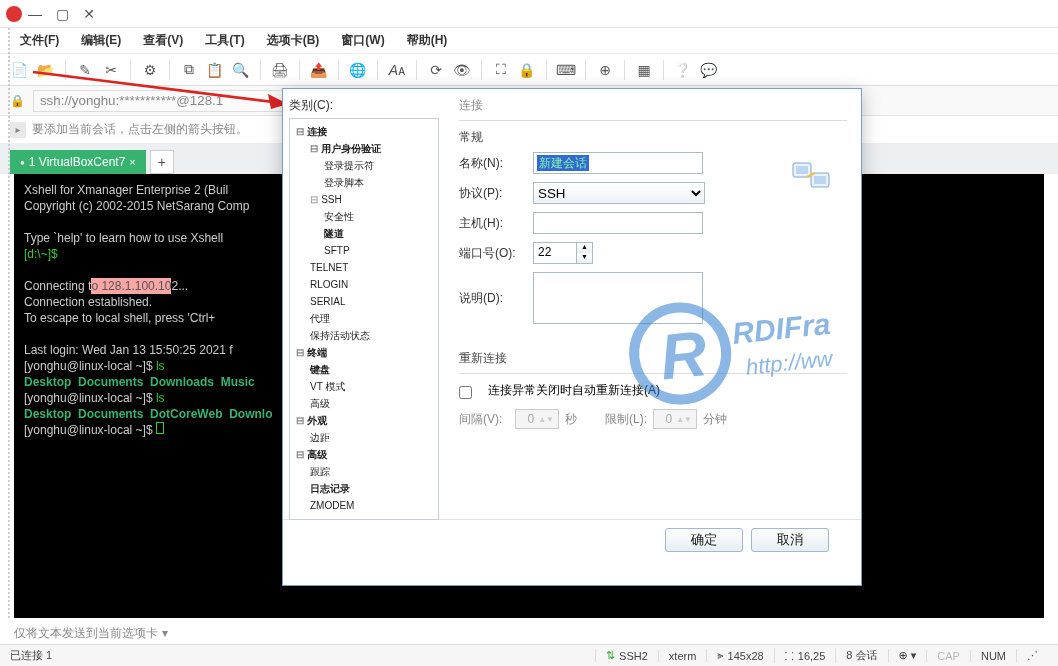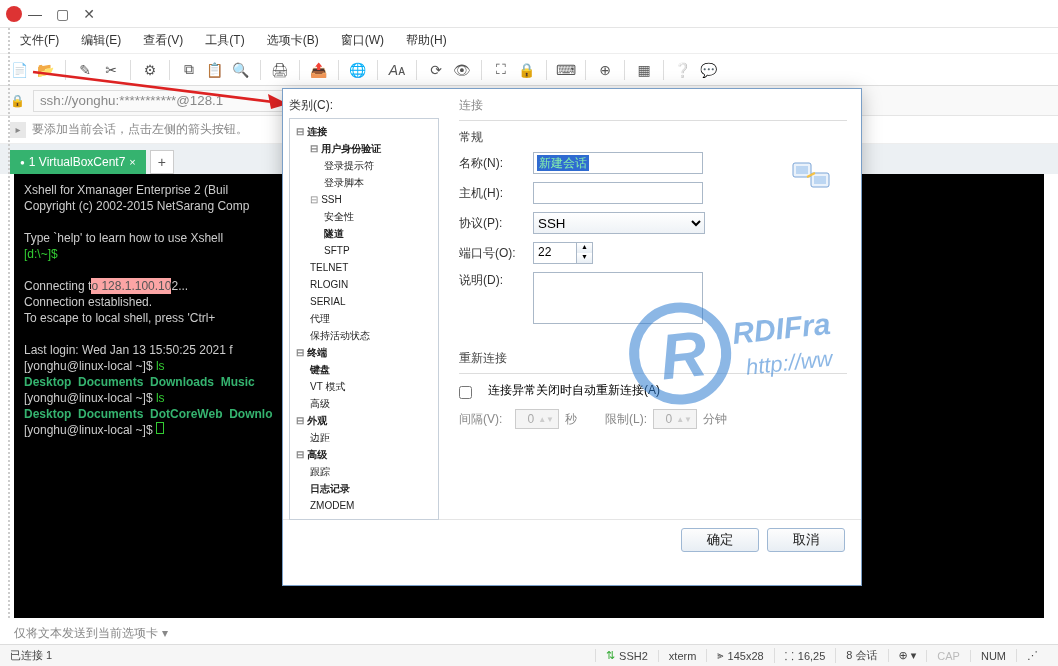--- a/index.html
+++ b/index.html
@@ -6,21 +6,21 @@
 body { width: 1058px; height: 666px; background: #fff; position: relative; overflow: hidden; font-size: 12px; }
 
 
 .titlebar { height: 28px; display: flex; align-items: center; padding: 0 6px; background: #fff; border-bottom: 1px solid #e5e5e5; }
 .titlebar .tb-icon { width: 16px; height: 16px; background: #d33; border-radius: 50%; margin-right: 6px; }
 .titlebar .tb-text { flex: 1; color: #444; }
 .titlebar .win-btns { display: flex; gap: 14px; color: #555; font-size: 14px; }
 
 
 .menubar { height: 26px; display: flex; align-items: center; padding: 0 14px; gap: 10px; color: #333; border-bottom: 1px solid #eee; }
-.menubar span { padding: 3px 6px; cursor: pointer; }
+.menubar span { padding: 3px 6px; cursor: pointer; font-weight: bold; }
 
 
 .toolbar { height: 32px; display: flex; align-items: center; padding: 0 10px; gap: 6px; border-bottom: 1px solid #ddd; }
 .toolbar .tico { width: 20px; height: 20px; display: flex; align-items: center; justify-content: center; color: #555; font-size: 14px; cursor: pointer; }
 .toolbar .sep { width: 1px; height: 20px; background: #ddd; margin: 0 3px; }
 
 
 .addrbar { height: 30px; display: flex; align-items: center; padding: 0 10px; gap: 8px; background: #f9f9f9; border-bottom: 1px solid #e5e5e5; color: #888; }
 .addrbar input { flex: 0 0 280px; border: 1px solid #ddd; height: 22px; padding: 0 6px; background: #fafafa; color: #888; }
 .addrbar .dd { color: #888; }
@@ -81,21 +81,21 @@
 .frow .num .sp { width: 16px; display: flex; flex-direction: column; border-left: 1px solid #aab8c8; }
 .frow .num .sp b { flex: 1; font-size: 7px; text-align: center; background: linear-gradient(#fff,#e8eef4); cursor: pointer; }
 .sel-hl { background: #2f6bd1; color: #86efac; padding: 1px 2px; }
 .desc-box { width: 170px; height: 52px; border: 1px solid #aab8c8; background: #fff; }
 .net-icon { position: absolute; right: 30px; top: 70px; width: 40px; height: 34px; }
 .chk { display: flex; align-items: flex-end; gap: 16px; margin: 4px 0 10px 0; }
 .chk input { width: 13px; height: 13px; }
 .recon-row { display: flex; align-items: center; gap: 6px; color: #888; }
 .recon-row .ni { width: 44px; height: 20px; border: 1px solid #ccc; background: #f4f4f4; color: #aaa; padding: 1px 4px; display: inline-flex; align-items: center; justify-content: flex-end; }
 
-.dlg-foot { height: 40px; display: flex; align-items: center; justify-content: flex-end; padding: 0 16px; gap: 8px; border-top: 1px solid #e5e5e5; }
+.dlg-foot { height: 40px; display: flex; align-items: center; justify-content: flex-end; padding: 0 32px; gap: 8px; border-top: 1px solid #e5e5e5; }
 .btn { width: 78px; height: 24px; background: linear-gradient(#fdfdfd,#e8eef4); border: 1px solid #9fb8d4; border-radius: 3px; cursor: pointer; color: #222; }
 
 
 .arrow { position: absolute; left: 28px; top: 62px; width: 260px; height: 50px; pointer-events: none; }
 
 
 .wm { position: absolute; right: 176px; top: 268px; width: 260px; height: 160px; opacity: .55; pointer-events: none; }
 
 .dotted-left { position: absolute; left: 8px; top: 28px; bottom: 48px; width: 4px; border-left: 2px dotted #ccc; }
 </style>
@@ -257,38 +257,38 @@
     </div>
     <div class="form-pane" style="position:relative">
       <div class="form-title">连接</div>
       <div class="group-line"></div>
       <div class="group-title">常规</div>
       <div class="frow">
         <label>名称(N):</label>
         <div style="width:170px;height:22px;border:1px solid #aab8c8;padding:2px 3px"><span class="sel-hl">新建会话</span></div>
       </div>
       <div class="frow">
+        <label>协议(P):</label>
+        <select><option>SSH</option></select>
+      </div>
+      <div class="frow">
         <label>主机(H):</label>
         <input type="text" value="" style="">
-      </div>
-      <div class="frow">
-        <label>协议(P):</label>
-        <select><option>SSH</option></select>
       </div>
       <div class="frow">
         <label>端口号(O):</label>
         <div class="num">
             <span>22</span>
             <div class="sp">
               <b>▲</b>
               <b>▼</b>
             </div>
           </div>
       </div>
-      <div class="frow" style="align-items:flex-start">
+      <div class="frow" style="align-items:center">
         <label>说明(D):</label>
         <div class="desc-box"></div>
       </div>
 
       <svg class="net-icon" viewBox="0 0 40 34">
         <rect x="2" y="4" width="18" height="14" rx="2" fill="#eaf2fb" stroke="#7ba4d6"></rect>
         <rect x="20" y="14" width="18" height="14" rx="2" fill="#eaf2fb" stroke="#7ba4d6"></rect>
         <rect x="5" y="7" width="12" height="8" fill="#bcd6f2"></rect>
         <rect x="23" y="17" width="12" height="8" fill="#bcd6f2"></rect>
         <path d="M16 18 L24 14" stroke="#f6c244" stroke-width="2"></path>

